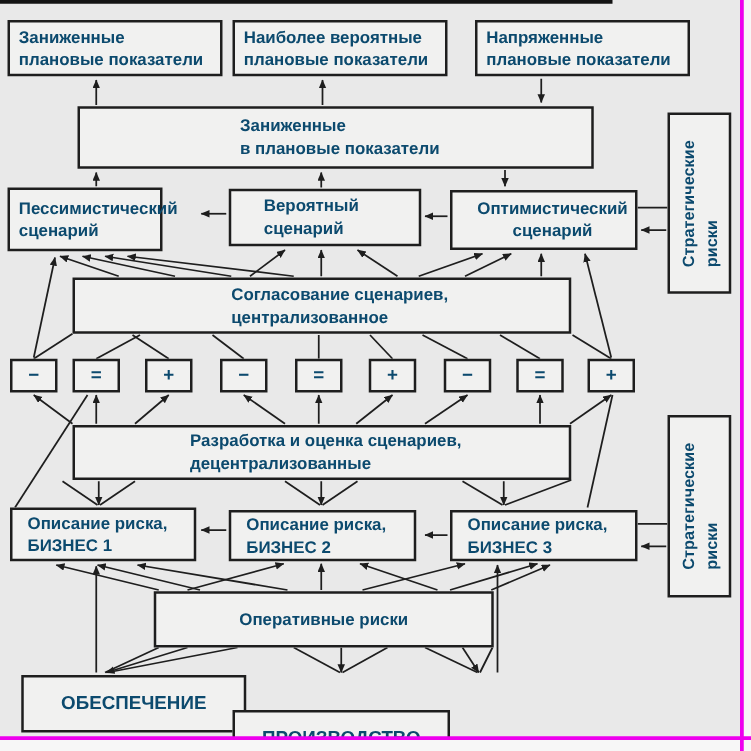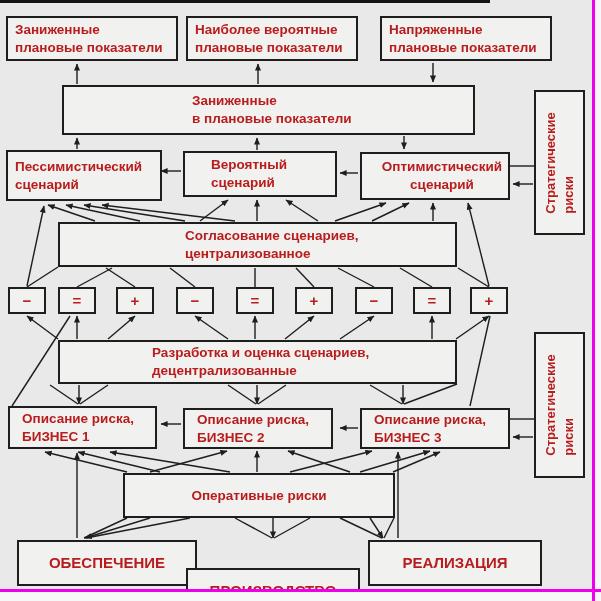--- a/index.html
+++ b/index.html
@@ -1,20 +1,20 @@
 <!DOCTYPE html>
 <html><head>
 <meta charset="utf-8">
 <style>
   html,body{margin:0;padding:0;}
   body{background:#ffffff;font-family:"Liberation Sans",sans-serif;}
   #stage{position:relative;width:601px;height:601px;background:#e9e9e9;overflow:hidden;}
   #arrows{position:absolute;left:0;top:0;}
   .box{position:absolute;box-sizing:border-box;background:#f1f1f0;border:2px solid #1e1e1e;
-       color:#b91c1c;font-weight:700;font-size:13.5px;line-height:1.32;}
+       color:#0c4a6e;font-weight:700;font-size:13.5px;line-height:1.32;}
   .tl{display:flex;flex-direction:column;justify-content:center;padding-left:7px;}
   .ctr{display:flex;flex-direction:column;justify-content:center;align-items:center;text-align:center;}
   .mini{display:flex;align-items:center;justify-content:center;font-size:15px;font-weight:700;}
   .vbox{display:block;}
   .vtext{position:absolute;top:50%;left:50%;transform:translate(-50%,-50%) rotate(-90deg);
          white-space:nowrap;font-size:13px;font-weight:700;line-height:1.35;}
   .vtext span{display:block;}
   .edge{position:absolute;}
   #top-edge{left:0;top:0;width:490px;height:3px;background:#141414;}
   #right-edge{left:592px;top:0;width:3px;height:601px;background:#ee00ee;}
@@ -137,21 +137,21 @@
   <div class="box tl" style="left:380px;top:16px;width:172px;height:45px;">
     <span>Напряженные</span>
     <span>плановые показатели</span>
   </div>
 
   <div class="box tl" style="left:62px;top:85px;width:413px;height:50px;padding-left:128px;">
     <span>Заниженные</span>
     <span>в плановые показатели</span>
   </div>
 
-  <div class="box tl" style="left:6px;top:150px;width:156px;height:51px;">
+  <div class="box tl" style="left:6px;top:150px;width:124px;height:51px;">
     <span>Пессимистический</span>
     <span>сценарий</span>
   </div>
   <div class="box tl" style="left:183px;top:151px;width:154px;height:46px;padding-left:26px;">
     <span>Вероятный</span>
     <span>сценарий</span>
   </div>
   <div class="box tl" style="left:360px;top:152px;width:150px;height:48px;padding-left:14px;align-items:center;">
     <span>Оптимистический</span>
     <span>сценарий</span>
@@ -224,23 +224,20 @@
 
   <div class="box ctr" style="left:123px;top:473px;width:272px;height:45px;">
     <span>Оперативные риски</span>
   </div>
 
   <div class="box ctr" style="left:6px;top:540px;width:180px;height:46px;font-size:15px;margin-left:11px;">
     <span>ОБЕСПЕЧЕНИЕ</span>
   </div>
   <div class="box ctr" style="left:186px;top:540px;width:174px;height:46px;font-size:15px;margin-top:28px;">
     <span>ПРОИЗВОДСТВО</span>
-  </div>
-  <div class="box ctr" style="left:368px;top:540px;width:174px;height:46px;font-size:15px;">
-    <span>РЕАЛИЗАЦИЯ</span>
   </div>
 
   <div class="edge" id="right-strip"></div>
   <div class="edge" id="bottom-strip"></div>
   <div class="edge" id="top-edge"></div>
   <div class="edge" id="right-edge"></div>
   <div class="edge" id="bottom-edge"></div>
 
 </div>
 

